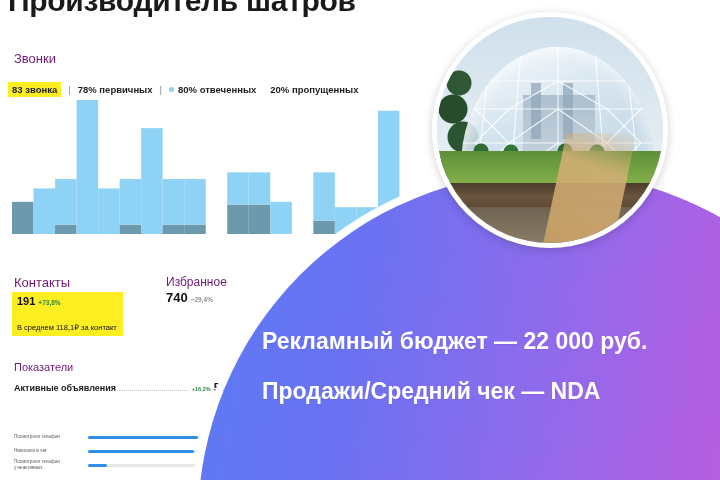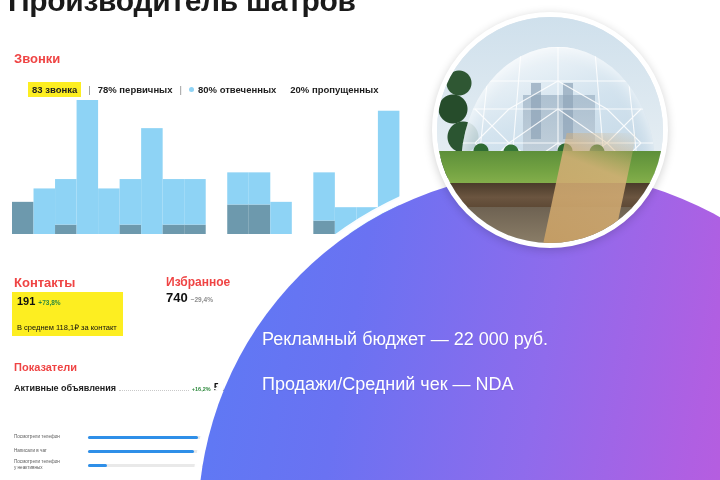--- a/index.html
+++ b/index.html
@@ -15,30 +15,30 @@
   .headline{
     position:absolute;left:8px;top:-16px;
     font-size:30px;font-weight:bold;color:#1a1a1a;
     letter-spacing:-0.3px;white-space:nowrap;
   }
 
   
   .sheet{position:absolute;left:0;top:0;width:470px;height:480px;background:#fff;}
 
   .sec-title{
-    position:absolute;font-size:13px;font-weight:bold;color:#ef4444;
+    position:absolute;font-size:13px;font-weight:normal;color:#701a75;
   }
   .sec-title.calls{left:14px;top:51px;}
   .sec-title.contacts{left:14px;top:275px;}
   .sec-title.fav{left:166px;top:275px;font-size:12px;}
   .sec-title.metrics{left:14px;top:361px;font-size:11px;}
 
   
   .legend{
-    position:absolute;left:28px;top:82px;
+    position:absolute;left:8px;top:82px;
     display:flex;align-items:center;gap:0;
     font-size:9.5px;font-weight:bold;color:#1d1d1d;white-space:nowrap;
   }
   .hl-yellow{background:#fdee21;padding:2px 4px 2px 4px;}
   .legend .sep{color:#8d8d8d;font-weight:normal;margin:0 7px;}
   .legend .dot{
     display:inline-block;width:5px;height:5px;border-radius:50%;
     background:#8ed3f5;margin-right:4px;vertical-align:1px;
   }
   .legend .gap{display:inline-block;width:14px;}
@@ -85,22 +85,23 @@
 
   
   #blob{
     position:absolute;left:198px;top:172px;width:700px;height:700px;
     border-radius:50%;
     background:linear-gradient(100deg,#5b7bf5 0%,#6a72f2 22%,#8f6bec 46%,#b05fe2 66%,#c45ad9 82%,#c76ad8 100%);
     box-shadow:0 0 0 6px rgba(255,255,255,0.9);
   }
   #blob-text{position:absolute;left:262px;top:330px;width:440px;color:#fff;}
   #blob-text .line{
-    font-size:18px;line-height:1;margin-bottom:27px;white-space:nowrap;
+    font-size:23px;line-height:1;margin-bottom:27px;white-space:nowrap;
     text-shadow:0 1px 1px rgba(0,0,0,0.07);
+    font-weight:bold;
   }
 
   
   #photo{
     position:absolute;left:432px;top:12px;width:236px;height:236px;border-radius:50%;
     border:5px solid #ffffff;box-sizing:border-box;overflow:hidden;
     box-shadow:0 2px 10px rgba(0,0,0,0.18);
     background:#dfe7ee;
   }
   #photo .sky{position:absolute;inset:0;background:linear-gradient(#cfe0ec 0%,#e3ecf2 55%,#eaf0f3 100%);}

